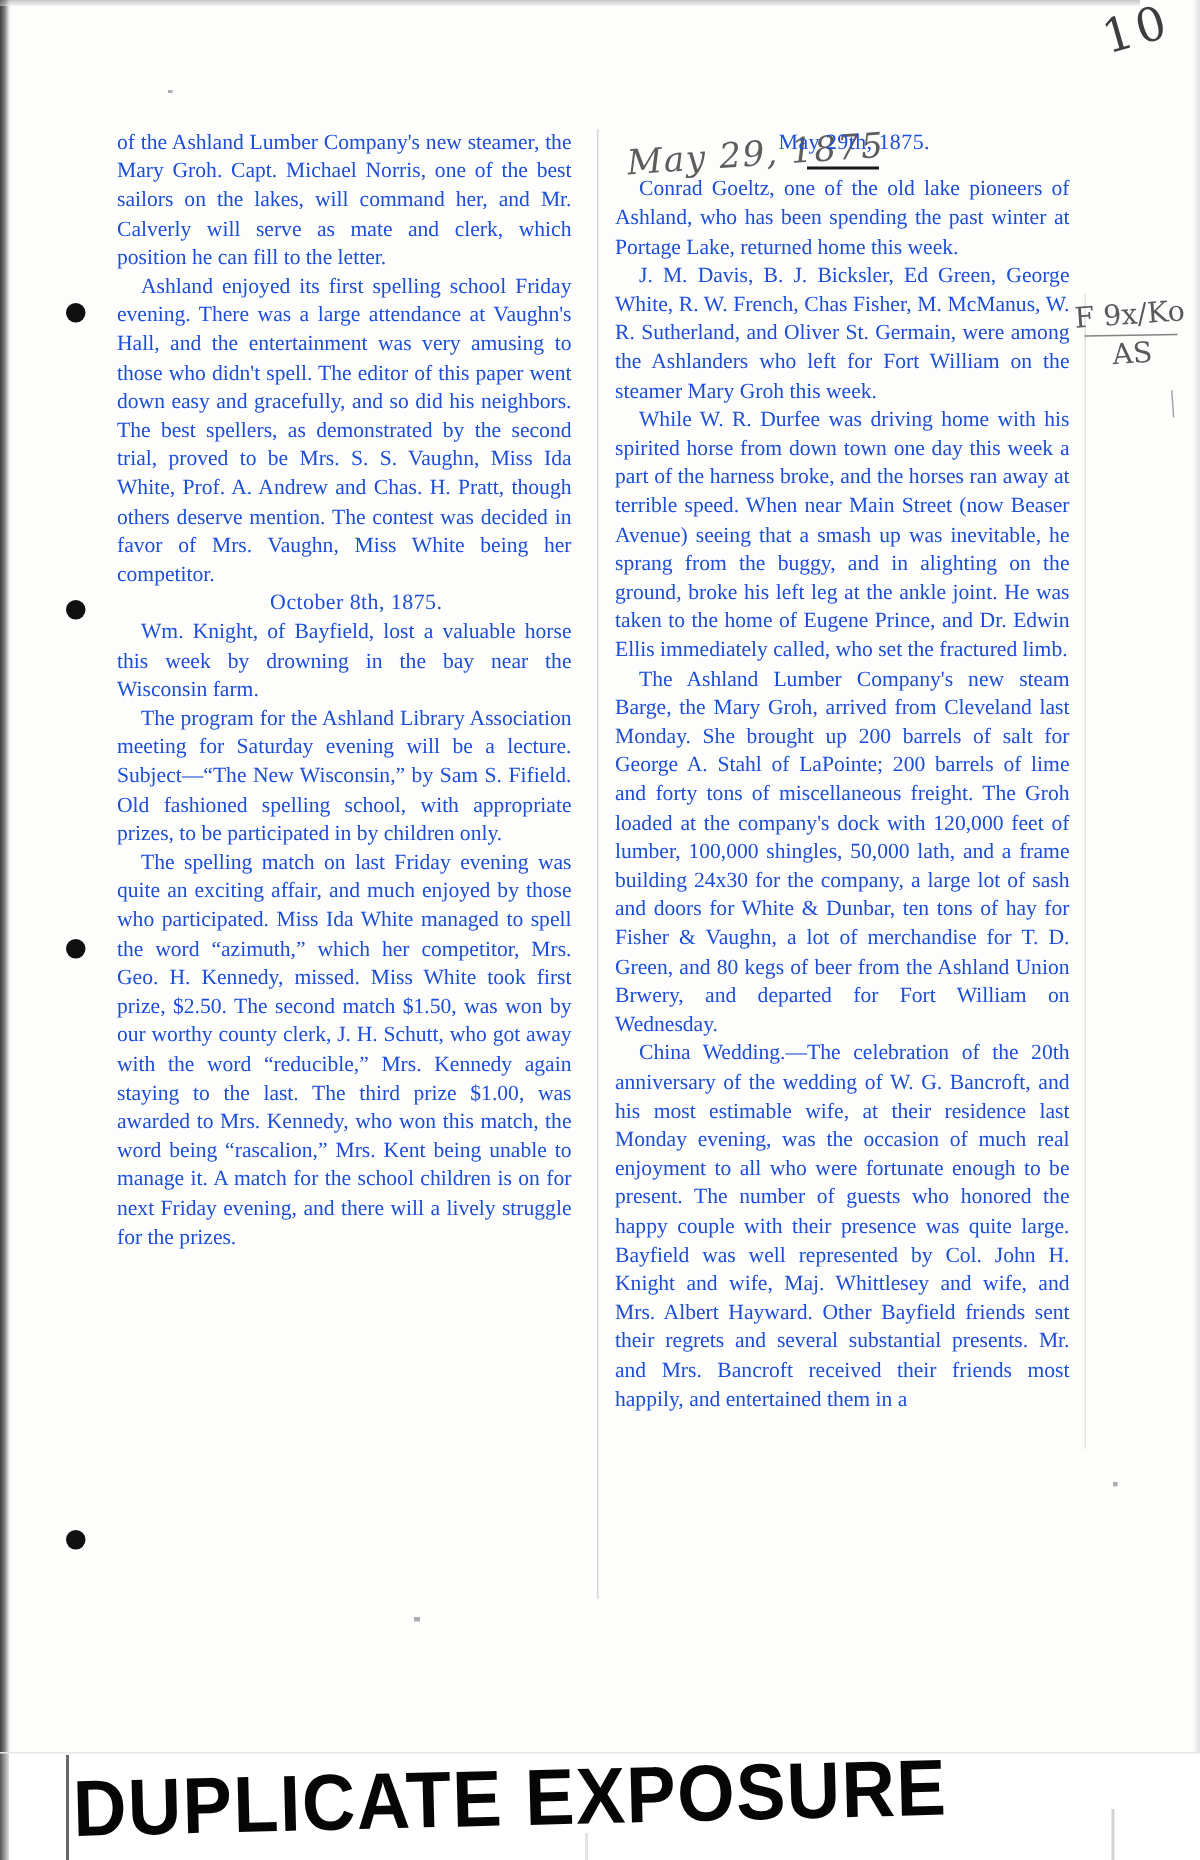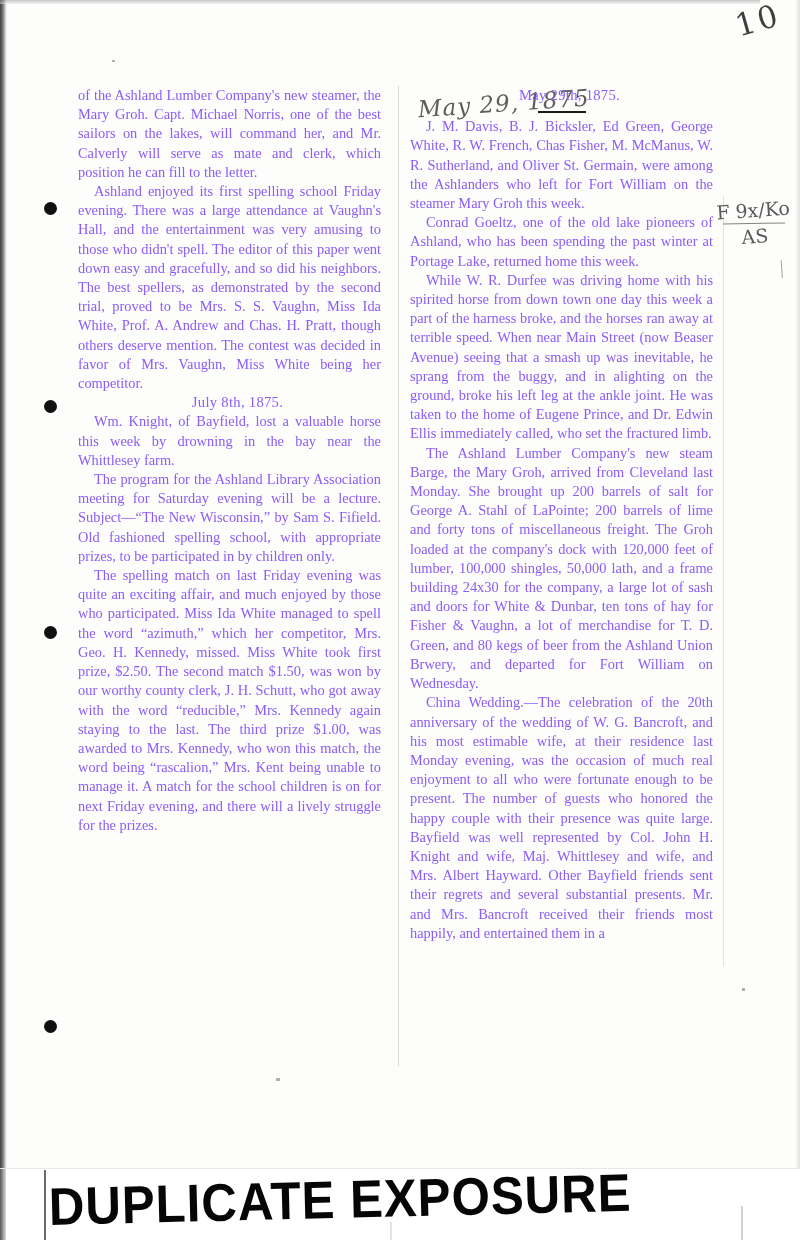--- a/index.html
+++ b/index.html
@@ -101,21 +101,21 @@
     opacity: .45;
   }
 
   .column {
     position: absolute;
     top: 0;
     width: 303px;
     font-family: "Liberation Serif", serif;
     font-size: 14.4px;
     line-height: 19.2px;
-    color: #8b5cf6;
+    color: #1d4ed8;
     text-align: justify;
     text-justify: inter-word;
     -webkit-hyphens: none;
     hyphens: none;
   }
   .col-left  { left: 0px; }
   .col-right { left: 332px; }
 
   .column p {
     margin: 0;
@@ -256,30 +256,30 @@
   <div class="clipping">
 
     <div class="col-divider"></div>
     <div class="col-divider-2"></div>
 
     <div class="handwriting-date">May 29, 1875</div>
 
     <div class="column col-left" id="col-left">
         <p class="noindent">of the Ashland Lumber Company's new steamer, the Mary Groh. Capt. Michael Norris, one of the best sailors on the lakes, will command her, and Mr. Calverly will serve as mate and clerk, which position he can fill to the letter.</p>
         <p class="">Ashland enjoyed its first spelling school Friday evening. There was a large attendance at Vaughn's Hall, and the entertainment was very amusing to those who didn't spell. The editor of this paper went down easy and gracefully, and so did his neighbors. The best spellers, as demonstrated by the second trial, proved to be Mrs. S. S. Vaughn, Miss Ida White, Prof. A. Andrew and Chas. H. Pratt, though others deserve mention. The contest was decided in favor of Mrs. Vaughn, Miss White being her competitor.</p>
-        <p class="dateline">July 8th, 1875.</p>
-        <p class="">Wm. Knight, of Bayfield, lost a valuable horse this week by drowning in the bay near the Whittlesey farm.</p>
+        <p class="dateline">October 8th, 1875.</p>
+        <p class="">Wm. Knight, of Bayfield, lost a valuable horse this week by drowning in the bay near the Wisconsin farm.</p>
         <p class="">The program for the Ashland Library Association meeting for Saturday evening will be a lecture. Subject—“The New Wisconsin,” by Sam S. Fifield. Old fashioned spelling school, with appropriate prizes, to be participated in by children only.</p>
         <p class="">The spelling match on last Friday evening was quite an exciting affair, and much enjoyed by those who participated. Miss Ida White managed to spell the word “azimuth,” which her competitor, Mrs. Geo. H. Kennedy, missed. Miss White took first prize, $2.50. The second match $1.50, was won by our worthy county clerk, J. H. Schutt, who got away with the word “reducible,” Mrs. Kennedy again staying to the last. The third prize $1.00, was awarded to Mrs. Kennedy, who won this match, the word being “rascalion,” Mrs. Kent being unable to manage it. A match for the school children is on for next Friday evening, and there will a lively struggle for the prizes.</p>
       </div>
     <div class="column col-right" id="col-right">
         <p class="dateline with-rule">May 29th, 1875.</p>
         <div class="rule-short"></div>
+        <p class="">Conrad Goeltz, one of the old lake pioneers of Ashland, who has been spending the past winter at Portage Lake, returned home this week.</p>
         <p class="">J. M. Davis, B. J. Bicksler, Ed Green, George White, R. W. French, Chas Fisher, M. McManus, W. R. Sutherland, and Oliver St. Germain, were among the Ashlanders who left for Fort William on the steamer Mary Groh this week.</p>
-        <p class="">Conrad Goeltz, one of the old lake pioneers of Ashland, who has been spending the past winter at Portage Lake, returned home this week.</p>
         <p class="">While W. R. Durfee was driving home with his spirited horse from down town one day this week a part of the harness broke, and the horses ran away at terrible speed. When near Main Street (now Beaser Avenue) seeing that a smash up was inevitable, he sprang from the buggy, and in alighting on the ground, broke his left leg at the ankle joint. He was taken to the home of Eugene Prince, and Dr. Edwin Ellis immediately called, who set the fractured limb.</p>
         <p class="">The Ashland Lumber Company's new steam Barge, the Mary Groh, arrived from Cleveland last Monday. She brought up 200 barrels of salt for George A. Stahl of LaPointe; 200 barrels of lime and forty tons of miscellaneous freight. The Groh loaded at the company's dock with 120,000 feet of lumber, 100,000 shingles, 50,000 lath, and a frame building 24x30 for the company, a large lot of sash and doors for White &amp; Dunbar, ten tons of hay for Fisher &amp; Vaughn, a lot of merchandise for T. D. Green, and 80 kegs of beer from the Ashland Union Brwery, and departed for Fort William on Wednesday.</p>
         <p class="">China Wedding.—The celebration of the 20th anniversary of the wedding of W. G. Bancroft, and his most estimable wife, at their residence last Monday evening, was the occasion of much real enjoyment to all who were fortunate enough to be present. The number of guests who honored the happy couple with their presence was quite large. Bayfield was well represented by Col. John H. Knight and wife, Maj. Whittlesey and wife, and Mrs. Albert Hayward. Other Bayfield friends sent their regrets and several substantial presents. Mr. and Mrs. Bancroft received their friends most happily, and entertained them in a</p>
       </div>
 
   </div>
 
   <div class="margin-annotation">
     <div>F 9x/Ko</div>
     <div class="rule"></div>

